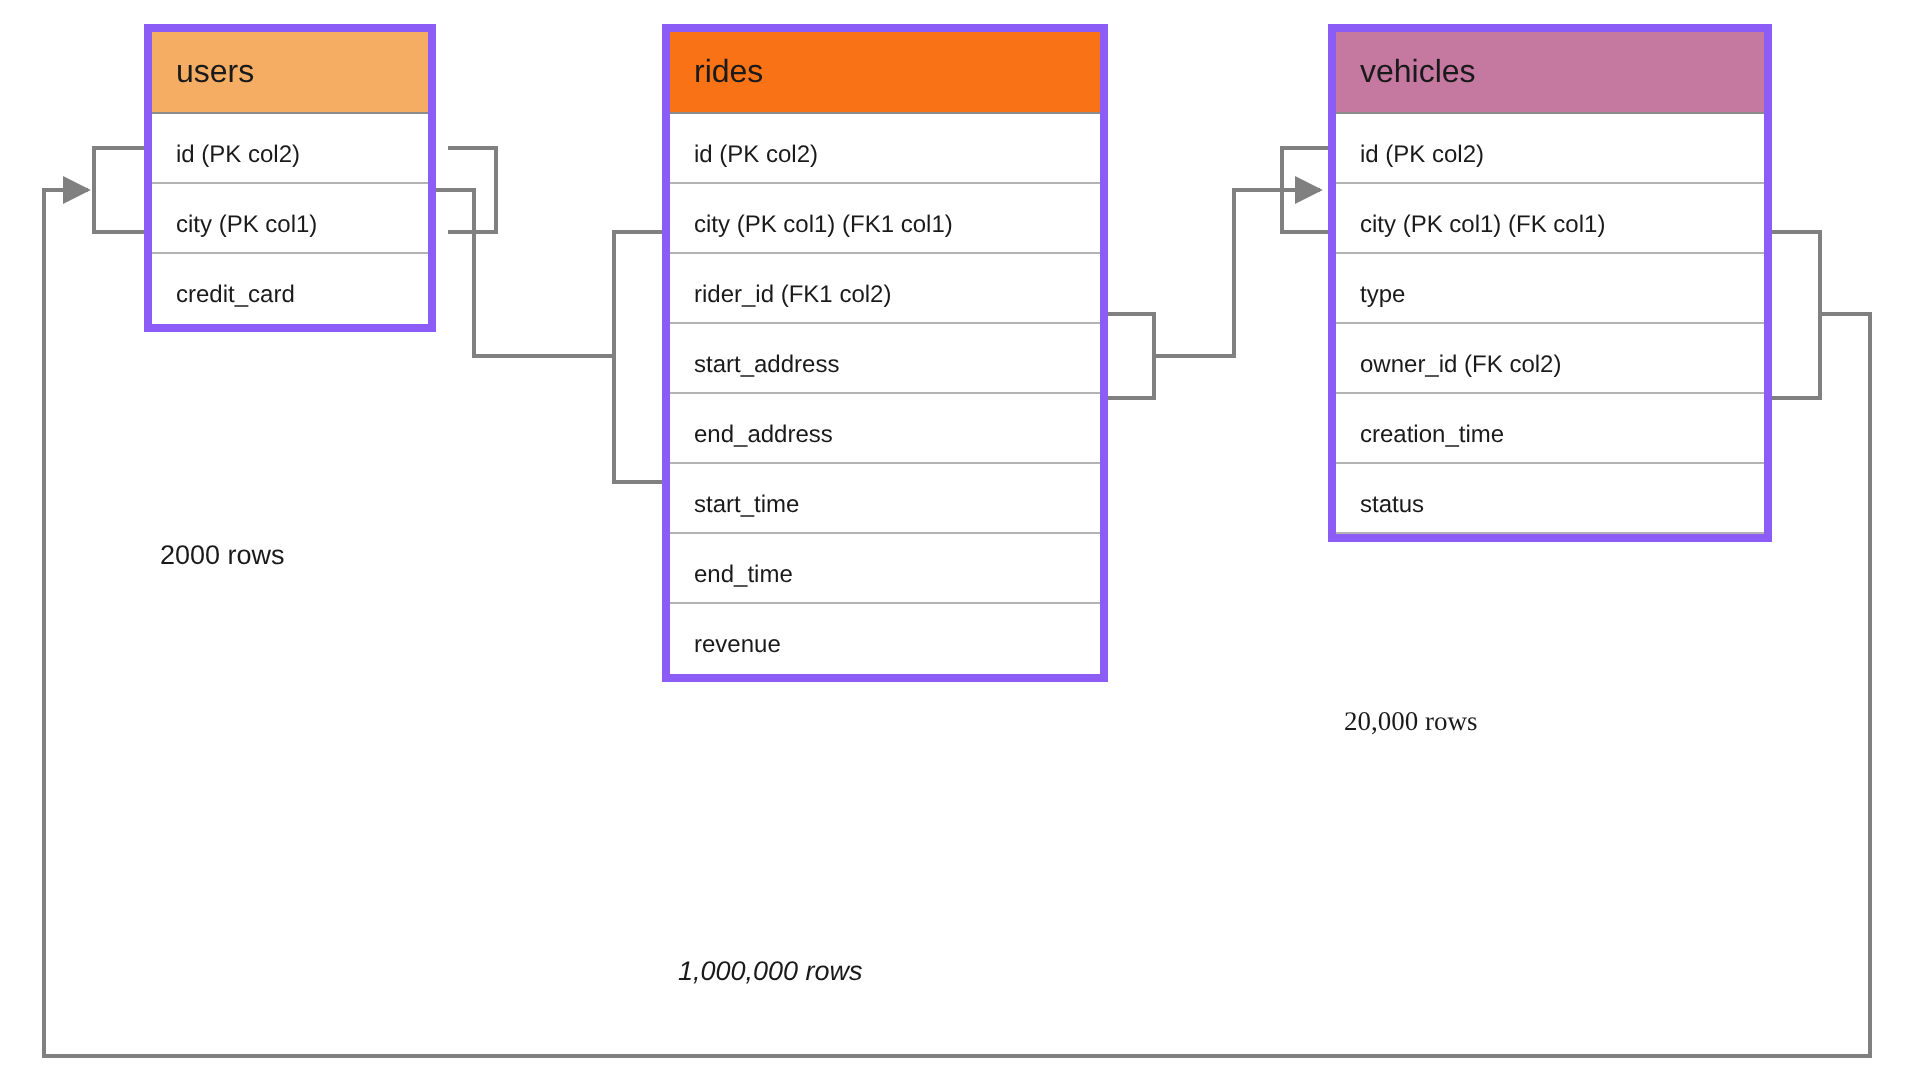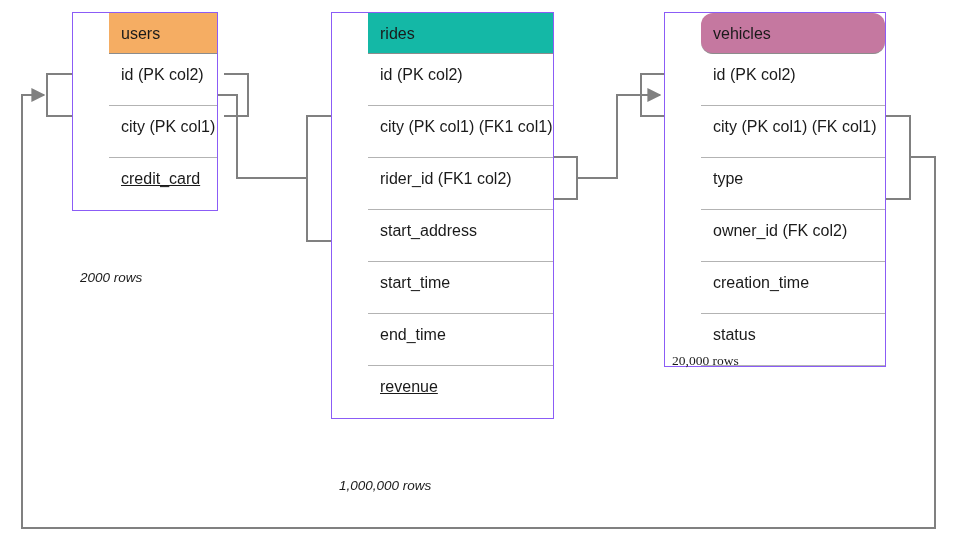--- a/index.html
+++ b/index.html
@@ -19,49 +19,47 @@
     position: absolute;
     left: 0;
     top: 0;
     width: 960px;
     height: 540px;
     pointer-events: none;
   }
   .er-table {
     position: absolute;
     box-sizing: border-box;
-    border: 1px solid #8b5cf6;
+    border: 4px solid #8b5cf6;
     background: #ffffff;
-    padding-left: 36px;
   }
   .er-header {
     box-sizing: border-box;
     height: 41px;
     line-height: 41px;
     padding: 0 0 0 12px;
     font-size: 16px;
     color: #1a1a1a;
     border-bottom: 1px solid #8c8c8c;
     white-space: nowrap;
     overflow: hidden;
   }
   .er-field {
     box-sizing: border-box;
-    height: 52px;
+    height: 35px;
     line-height: 41.5px;
     padding: 0 0 0 12px;
-    font-size: 16px;
+    font-size: 12px;
     color: #1a1a1a;
     border-bottom: 1px solid #b3b3b3;
     white-space: nowrap;
     overflow: hidden;
   }
   .er-field.last {
     border-bottom: none;
-    text-decoration: underline;
   }
   .rowcount {
     position: absolute;
     font-size: 13.5px;
     color: #1a1a1a;
     white-space: nowrap;
   }
 </style>
 </head>
 <body>
@@ -94,36 +92,37 @@
       <path d="M 72 74 L 47 74 L 47 116 L 72 116"></path>
     </g>
   </svg>
 
   <div class="er-table" style="left:72px; top:12px; width:146px;">
     <div class="er-header" style="background:#f5ad63;">users</div>
     <div class="er-field">id (PK col2)</div>
     <div class="er-field">city (PK col1)</div>
     <div class="er-field last">credit_card</div>
   </div>
-  <div class="rowcount" style="left:80px; top:270px;font-style:italic;">2000 rows</div>
+  <div class="rowcount" style="left:80px; top:270px;">2000 rows</div>
 
   <div class="er-table" style="left:331px; top:12px; width:223px;">
-    <div class="er-header" style="background:#14b8a6;">rides</div>
+    <div class="er-header" style="background:#f97316;">rides</div>
     <div class="er-field">id (PK col2)</div>
     <div class="er-field">city (PK col1) (FK1 col1)</div>
     <div class="er-field">rider_id (FK1 col2)</div>
     <div class="er-field">start_address</div>
+    <div class="er-field">end_address</div>
     <div class="er-field">start_time</div>
     <div class="er-field">end_time</div>
     <div class="er-field last">revenue</div>
   </div>
   <div class="rowcount" style="left:339px; top:478px;font-style:italic;">1,000,000 rows</div>
 
   <div class="er-table" style="left:664px; top:12px; width:222px;">
-    <div class="er-header" style="background:#c578a0;border-radius:12px;">vehicles</div>
+    <div class="er-header" style="background:#c578a0;">vehicles</div>
     <div class="er-field">id (PK col2)</div>
     <div class="er-field">city (PK col1) (FK col1)</div>
     <div class="er-field">type</div>
     <div class="er-field">owner_id (FK col2)</div>
     <div class="er-field">creation_time</div>
     <div class="er-field">status</div>
   </div>
   <div class="rowcount" style="left:672px; top:353px;font-family:Liberation Serif, serif;">20,000 rows</div>
 
 </div>

